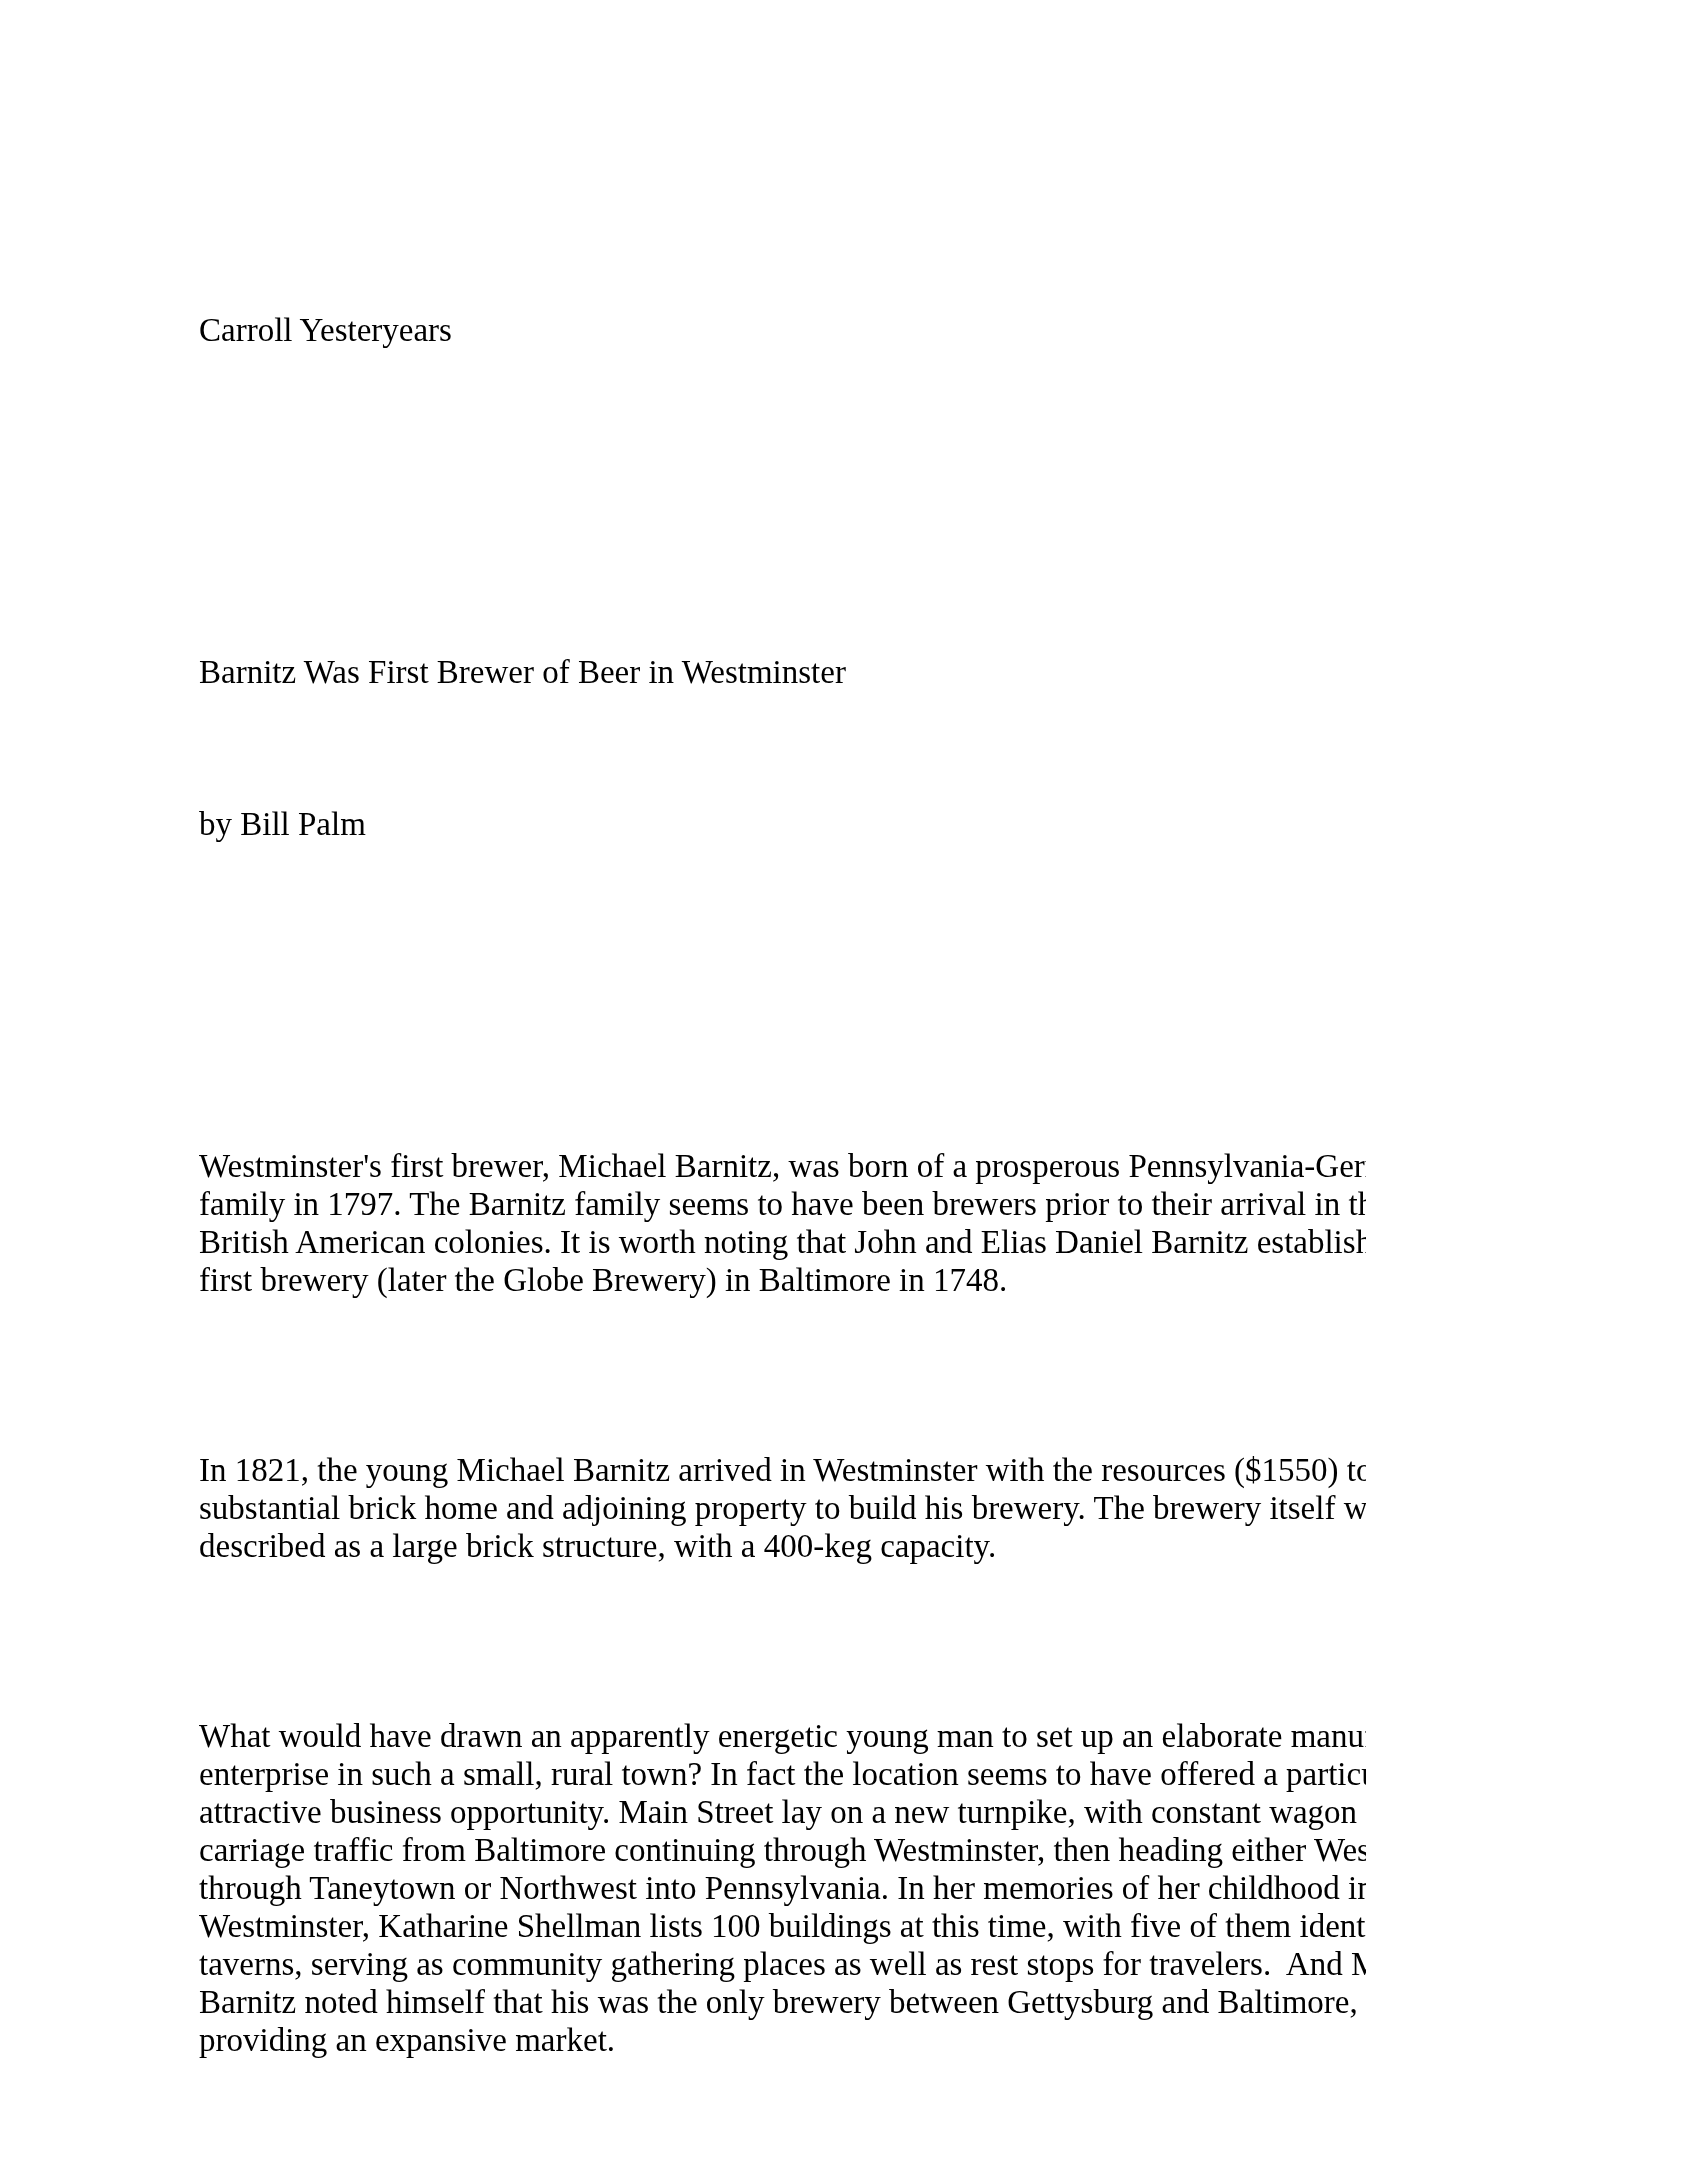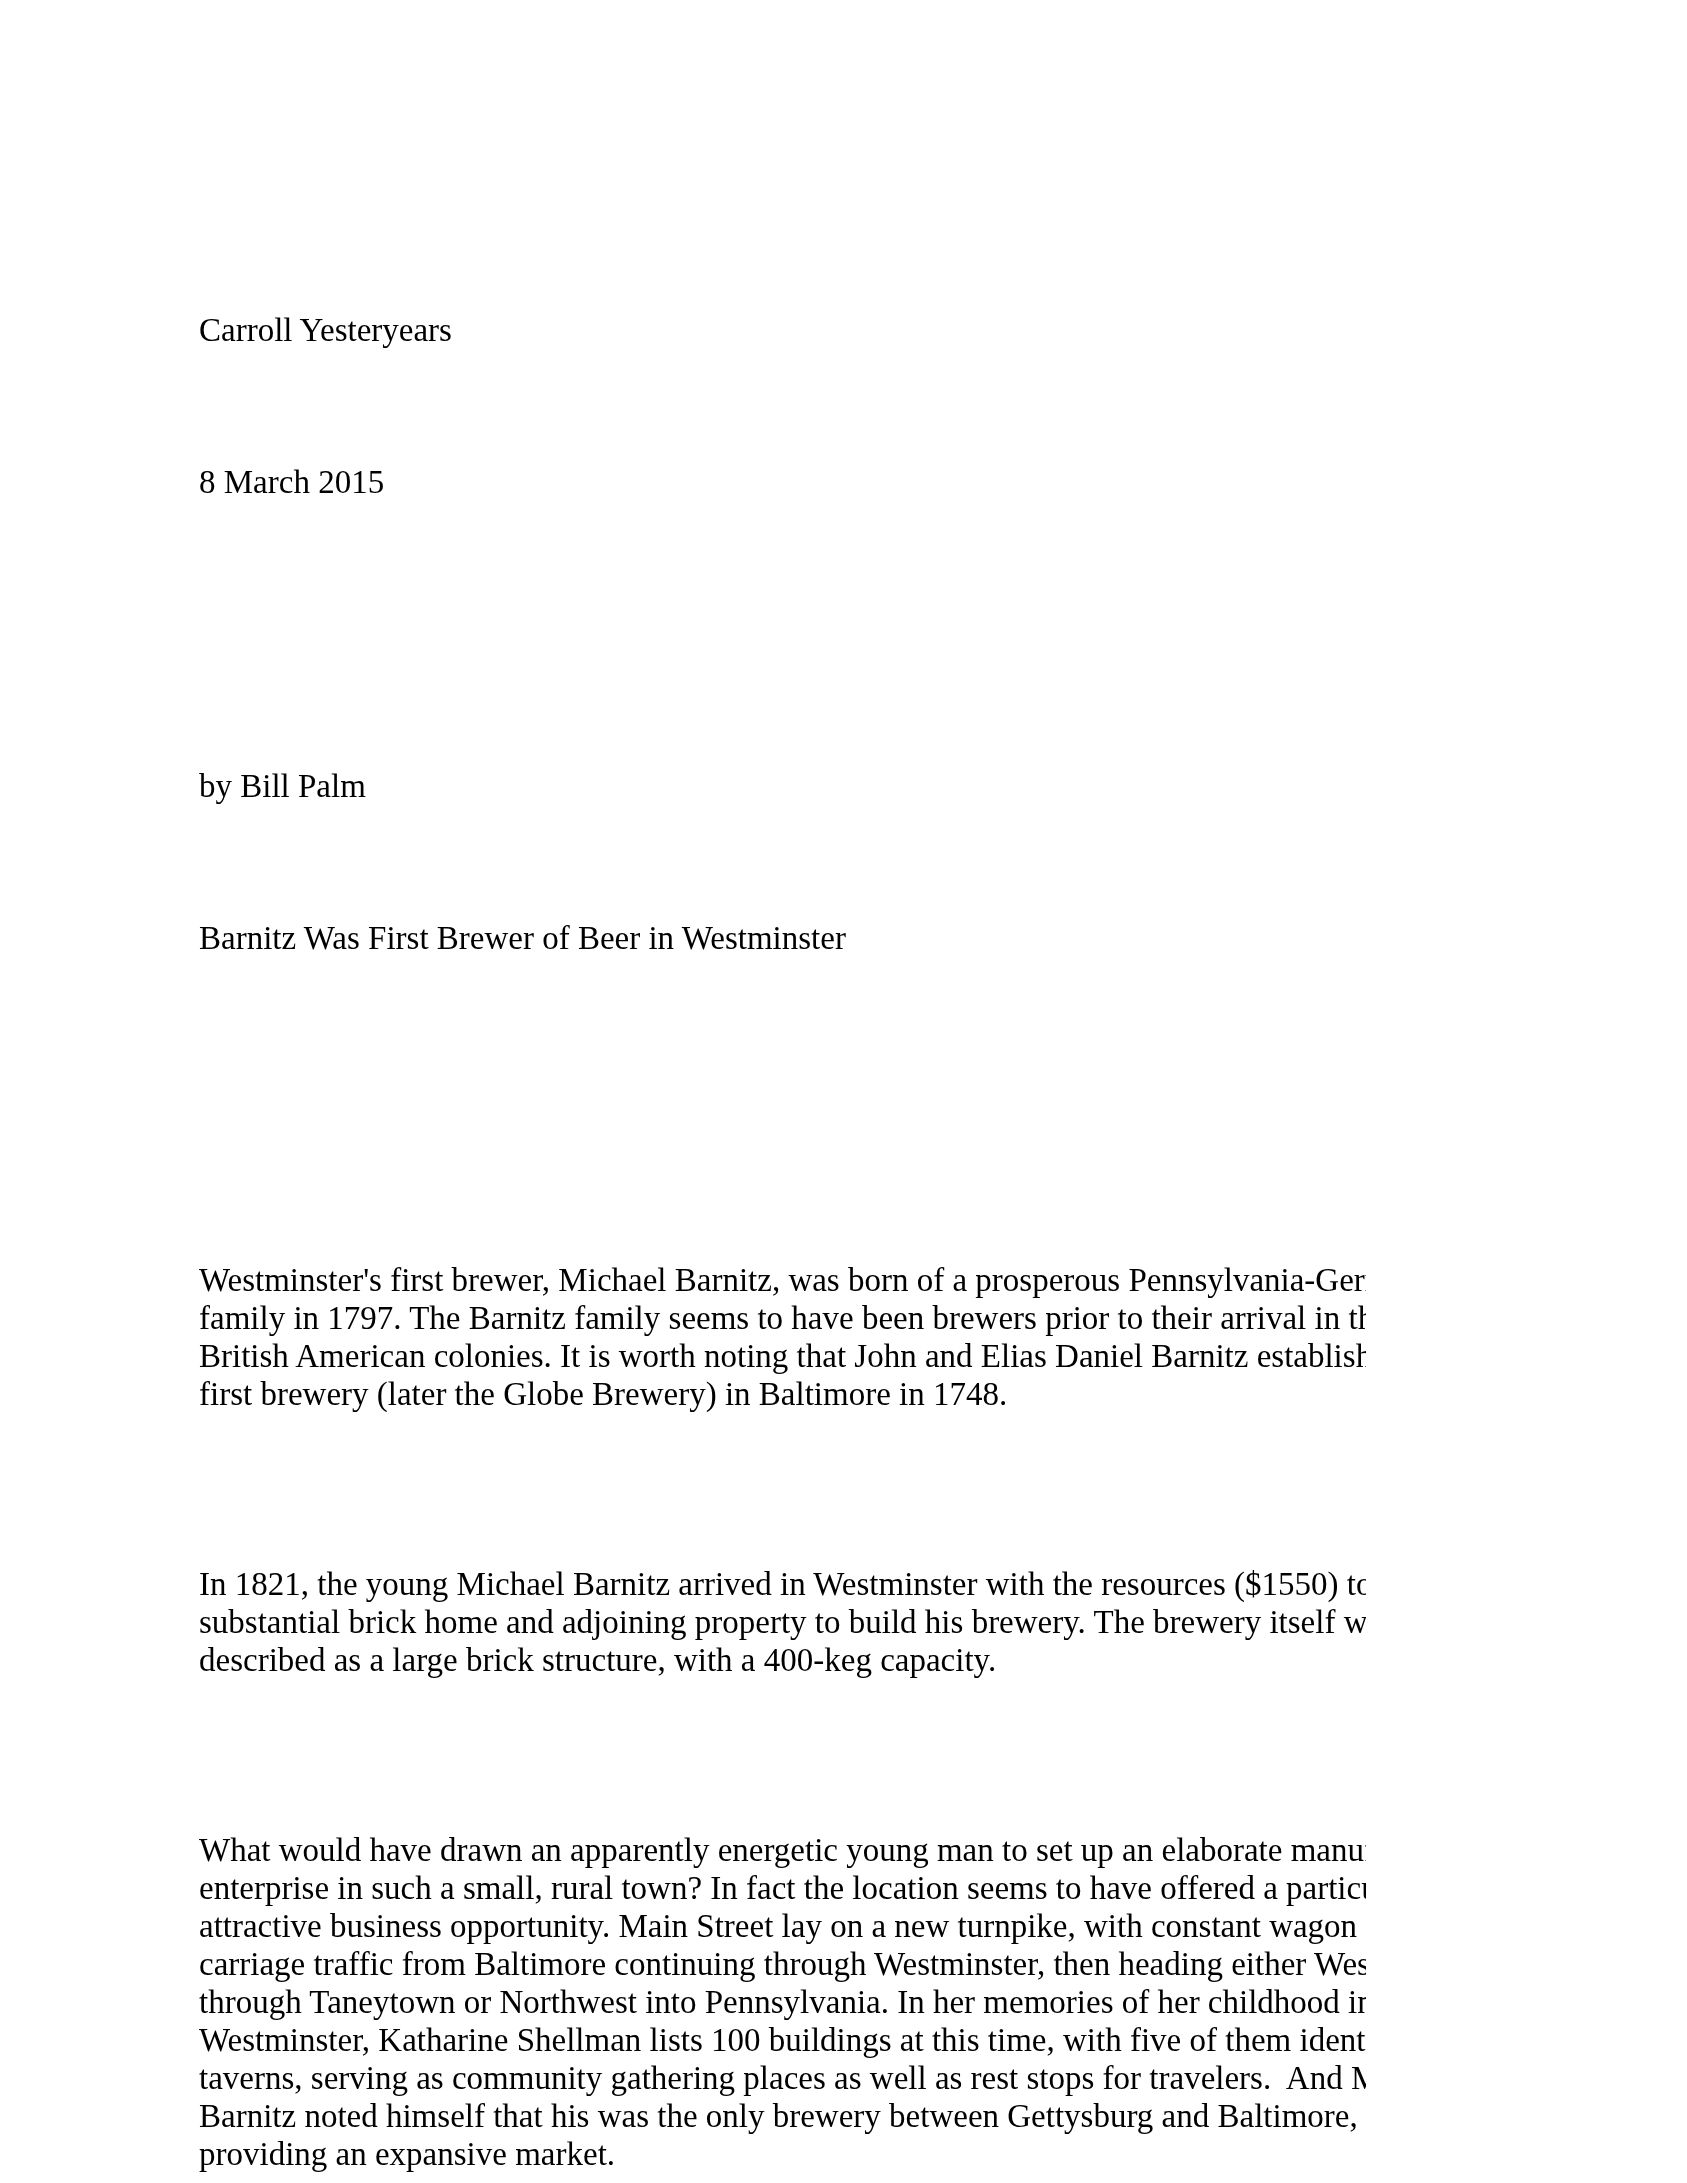--- a/index.html
+++ b/index.html
@@ -43,27 +43,26 @@
   }
 </style>
 </head>
 <body>
 
 <div class="page">
   <div class="content">
 
     <div class="hdr-line">Carroll Yesteryears</div>
 
-    <div class="hdr-line">8 March 2015</div>
 
     <div class="gap-one"></div>
 
+    <div class="hdr-line">Barnitz Was First Brewer of Beer in Westminster</div>
+
     <div class="hdr-line">by Bill Palm</div>
-
-    <div class="hdr-line">Barnitz Was First Brewer of Beer in Westminster</div>
 
     <div class="gap-two"></div>
 
     <p class="para">Westminster's first brewer, Michael Barnitz, was born of a prosperous Pennsylvania-German
 family in 1797. The Barnitz family seems to have been brewers prior to their arrival in the
 British American colonies. It is worth noting that John and Elias Daniel Barnitz established the
 first brewery (later the Globe Brewery) in Baltimore in 1748.</p>
 
     <p class="para">In 1821, the young Michael Barnitz arrived in Westminster with the resources ($1550) to buy a
 substantial brick home and adjoining property to build his brewery. The brewery itself was

